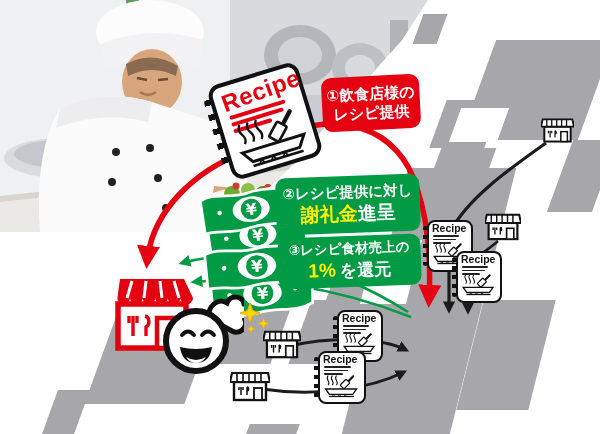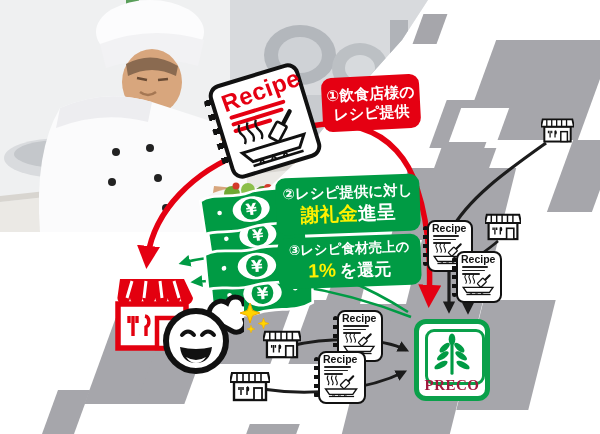--- a/index.html
+++ b/index.html
@@ -286,29 +286,14 @@
   <svg class="abs" style="left:240px;top:303px;" width="20" height="20" viewBox="0 0 20 20">
       <use href="#sparkle"></use>
     </svg>
   <svg class="abs" style="left:258px;top:318px;" width="11" height="11" viewBox="0 0 20 20">
       <use href="#sparkle"></use>
     </svg>
   <svg class="abs" style="left:247px;top:325px;" width="8" height="8" viewBox="0 0 20 20">
       <use href="#sparkle"></use>
     </svg>
 
-  <div class="preco">
-    <div class="preco-inner">
-      <svg width="48" height="44" viewBox="0 0 50 48">
-        <path d="M25,45 V9" stroke="#009b44" stroke-width="3.4" stroke-linecap="round"></path>
-        <ellipse cx="25" cy="8" rx="3.6" ry="6.5" fill="#009b44"></ellipse>
-        <ellipse cx="17" cy="17" rx="3.2" ry="7" transform="rotate(48 17 17)" fill="#009b44"></ellipse>
-        <ellipse cx="33" cy="17" rx="3.2" ry="7" transform="rotate(-48 33 17)" fill="#009b44"></ellipse>
-        <ellipse cx="15" cy="26" rx="3.2" ry="7.5" transform="rotate(55 15 26)" fill="#009b44"></ellipse>
-        <ellipse cx="35" cy="26" rx="3.2" ry="7.5" transform="rotate(-55 35 26)" fill="#009b44"></ellipse>
-        <ellipse cx="13" cy="36" rx="3.2" ry="8" transform="rotate(62 13 36)" fill="#009b44"></ellipse>
-        <ellipse cx="37" cy="36" rx="3.2" ry="8" transform="rotate(-62 37 36)" fill="#009b44"></ellipse>
-      </svg>
-    </div>
-    <div class="preco-text">PRECO</div>
-  </div>
 
 </div>
 
 </body></html>

